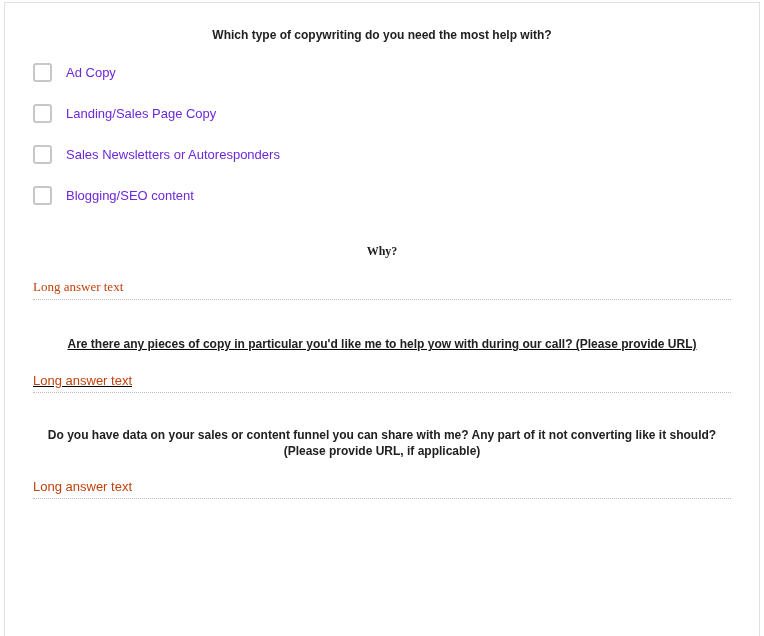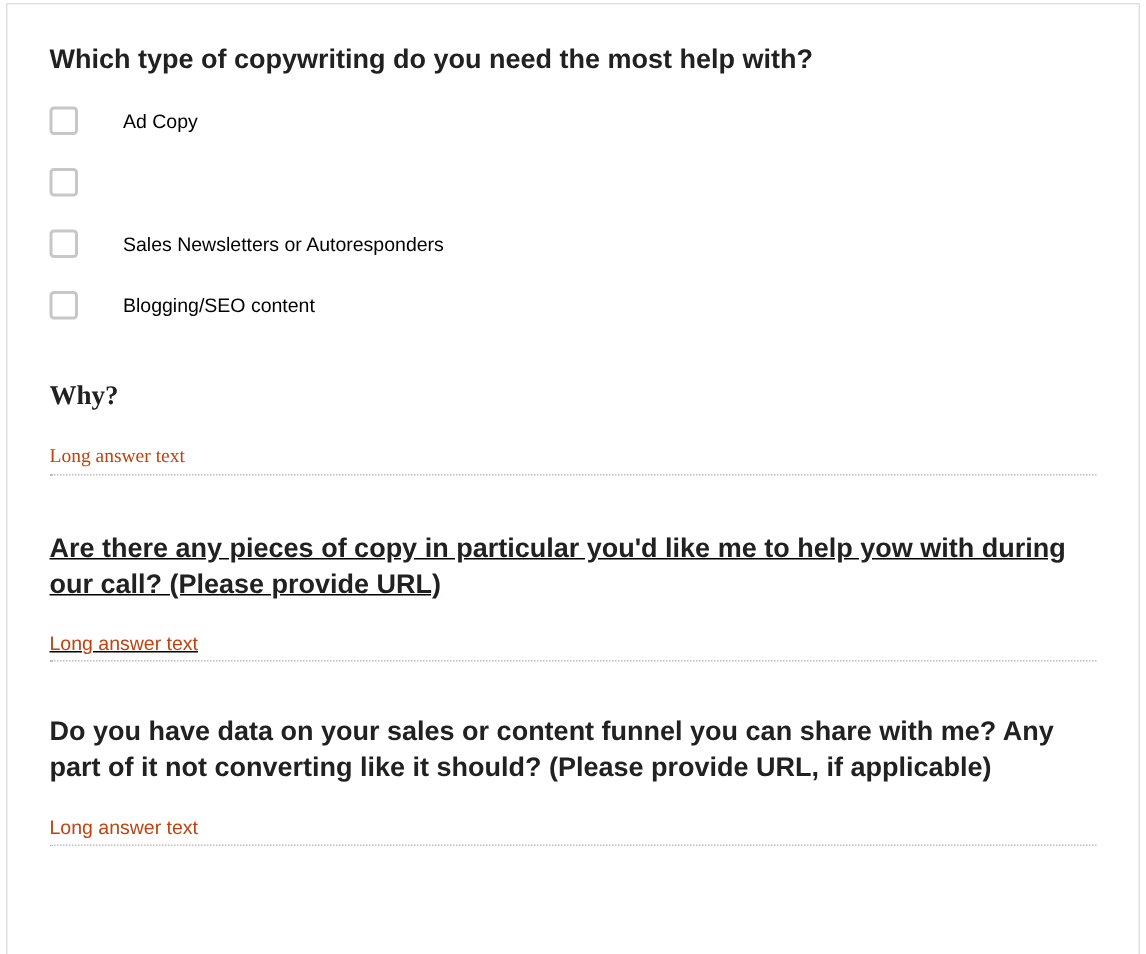--- a/index.html
+++ b/index.html
@@ -15,44 +15,44 @@
     border-bottom: none;
     margin: 2px 4px 0 4px;
     padding: 24px 28px 0 28px;
     background: #fff;
     height: 634px;
   }
   .question-block {
     margin-bottom: 38px;
   }
   .question-title {
-    font-size: 18px;
+    font-size: 12px;
     font-weight: 700;
     color: #212121;
     line-height: 1.35;
     margin-bottom: 20px;
+    text-align: center;
   }
   .checkbox-row {
     display: flex;
     align-items: center;
     margin-bottom: 22px;
   }
   .checkbox-box {
     width: 19px;
     height: 19px;
     border: 2px solid #c7c7c7;
     border-radius: 3px;
     flex: 0 0 auto;
     margin-right: 14px;
     background: #fff;
   }
   .checkbox-label {
     font-size: 13px;
-    color: #000000;
-    margin-left: 16px;
+    color: #6d28d9;
   }
   .long-answer {
     margin-top: 14px;
     padding-bottom: 4px;
     font-size: 13px;
     color: #c2410c;
     border-bottom: 1px dotted #bdbdbd;
     width: 100%;
   }
   .q2 { margin-bottom: 36px; font-family: Liberation Serif, serif; }
@@ -66,20 +66,21 @@
 
   <div class="question-block">
     <div class="question-title">Which type of copywriting do you need the most help with?</div>
 
     <div class="checkbox-row">
       <span class="checkbox-box"></span>
       <span class="checkbox-label">Ad Copy</span>
     </div>
     <div class="checkbox-row">
       <span class="checkbox-box"></span>
+      <span class="checkbox-label">Landing/Sales Page Copy</span>
     </div>
     <div class="checkbox-row">
       <span class="checkbox-box"></span>
       <span class="checkbox-label">Sales Newsletters or Autoresponders</span>
     </div>
     <div class="checkbox-row" style="margin-bottom:0;">
       <span class="checkbox-box"></span>
       <span class="checkbox-label">Blogging/SEO content</span>
     </div>
   </div>

